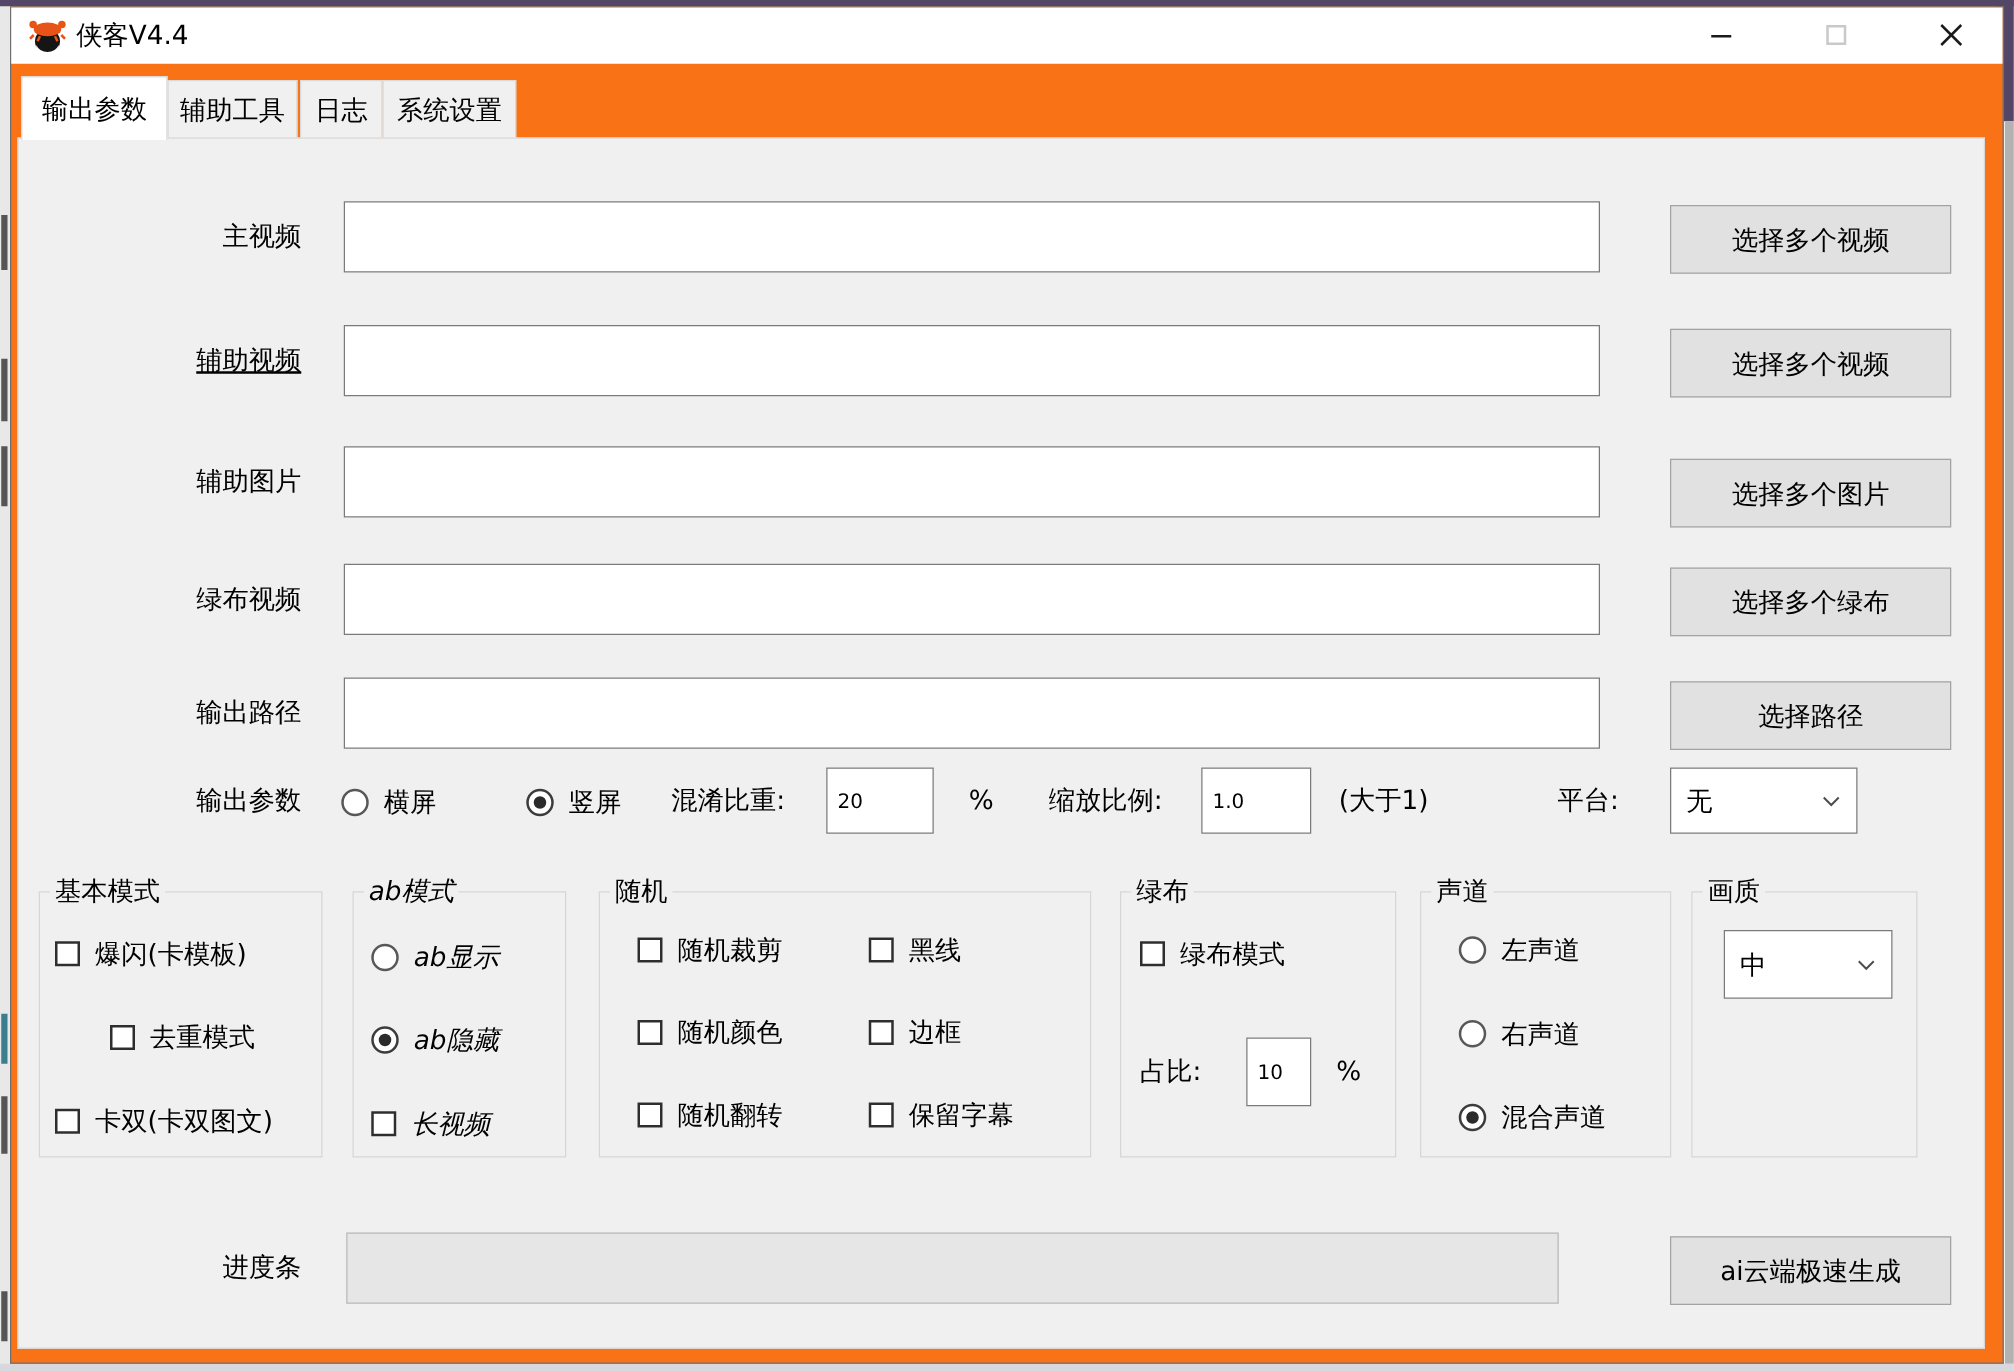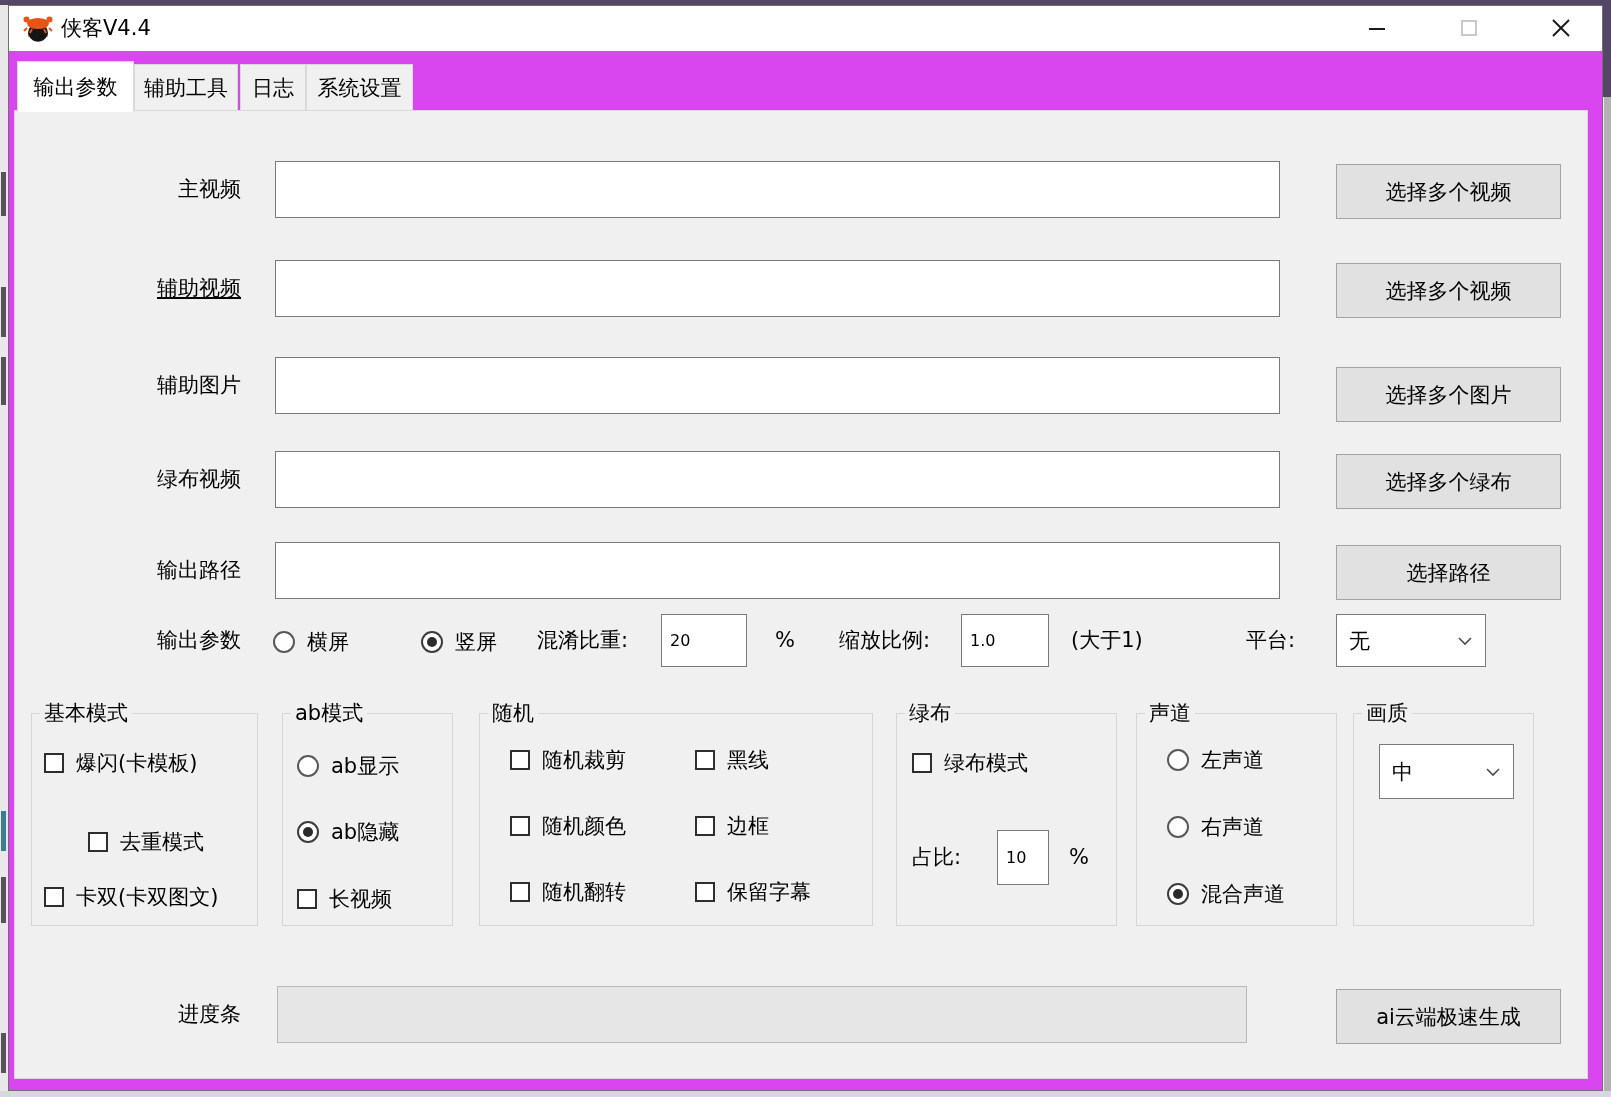--- a/index.html
+++ b/index.html
@@ -10,21 +10,21 @@
   
   .strip-top    { left:0; top:0; width:1611px; height:5px; background:#544667; }
   .patch-tr     { left:1597px; top:0; width:14px; height:97px; background:#544667; }
   .strip-right  { left:1604px; top:97px; width:7px; height:994px; background:#b2b2b2; }
   .strip-bottom { left:0; top:1091px; width:1611px; height:6px; background:#d7d8dd; }
   .strip-left   { left:0; top:5px; width:8px; height:1086px; background:#e8e8e8; }
   .frag { position:absolute; left:1px; width:5px; background:#555; }
   .frag.teal { background:#3c7e8e; }
 
   
-  .win { left:8px; top:5px; width:1595px; height:1086px; background:#d946ef;
+  .win { left:8px; top:5px; width:1595px; height:1086px; background:#f97316;
          border:1px solid #6f6f6f; }
 
   .titlebar { left:0; top:0; width:100%; height:45px; background:#ffffff; }
   .title-text { left:52px; top:0; height:45px; line-height:45px; font-size:21px; }
   .winbtn { top:0; width:56px; height:44px; display:flex; align-items:center; justify-content:center; }
 
   .tab { top:58px; height:47px; border:1px solid #d9d9d9; background:#f0f0f0;
          display:flex; align-items:center; justify-content:center; font-size:21px; }
   .tab.active { top:55px; height:51px; background:#ffffff; border-bottom:none; z-index:3; }
   .pane { left:5px; top:104px; width:1574px; height:969px; border:1px solid #d9d9d9;
@@ -165,31 +165,31 @@
         </svg>
     </span>
   </div>
 
   <div class="abs groupbox" style="left:22px; width:227px;">
     <span class="caption">基本模式</span>
     <div class="abs opt" style="left:12px; top:35px;">
       <span class="checkbox"></span>
       <span>爆闪(卡模板)</span>
     </div>
-    <div class="abs opt" style="left:12px; top:114px;padding-left:44px;">
+    <div class="abs opt" style="left:12px; top:102px;padding-left:44px;">
       <span class="checkbox"></span>
       <span>去重模式</span>
     </div>
     <div class="abs opt" style="left:12px; top:169px;">
       <span class="checkbox"></span>
       <span>卡双(卡双图文)</span>
     </div>
   </div>
 
-  <div class="abs groupbox" style="left:273px; width:171px;">
+  <div class="abs groupbox" style="left:273px; width:171px;font-style:italic;">
     <span class="caption">ab模式</span>
     <div class="abs opt" style="left:14px; top:38px;">
       <span class="radio"></span>
       <span>ab显示</span>
     </div>
     <div class="abs opt" style="left:14px; top:104px;">
       <span class="radio selected"></span>
       <span>ab隐藏</span>
     </div>
     <div class="abs opt" style="left:14px; top:171px;">

